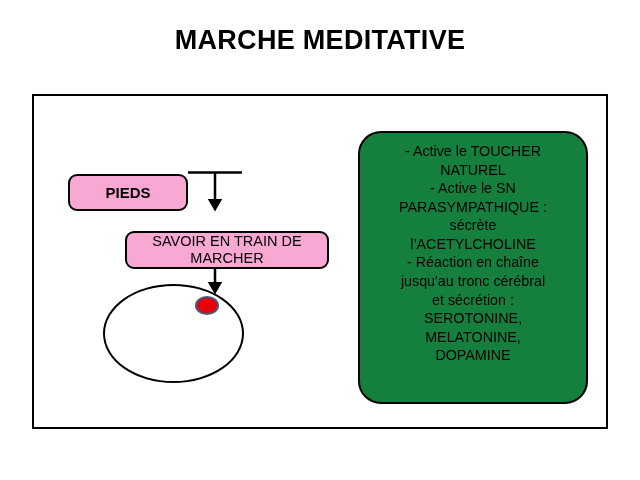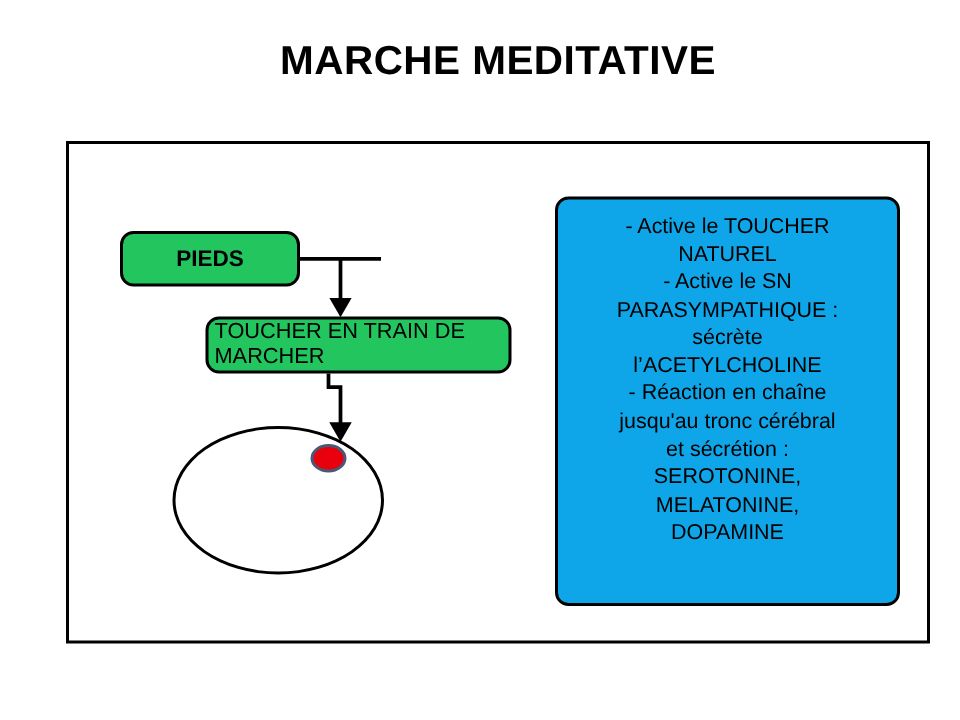--- a/index.html
+++ b/index.html
@@ -11,21 +11,21 @@
     width: 640px;
     height: 480px;
     position: relative;
     overflow: hidden;
     font-family: "Liberation Sans", sans-serif;
     color: #000000;
   }
 
   #slide {
     position: absolute;
-    left: 12px; top: 0;
+    left: 0; top: 0;
     width: 564px;
     height: 480px;
   }
 
   
   #slide-title {
     position: absolute;
     left: 0;
     top: 26px;
     width: 640px;
@@ -47,26 +47,28 @@
     border: 2px solid #000000;
     box-sizing: border-box;
     background: #ffffff;
   }
 
   
   .proc-box {
     position: absolute;
     border: 2.5px solid #000000;
     border-radius: 9px;
-    background: #22c55e;
+    background: #f9a8d4;
     box-sizing: border-box;
     display: flex;
     align-items: center;
     justify-content: center;
+    text-align: center;
     line-height: 1.18;
+    margin-top: 20px;
   }
 
   #box-pieds {
     left: 68px;
     top: 154px;
     width: 120px;
     height: 37px;
     font-size: 15px;
     font-weight: bold;
   }
@@ -125,22 +127,22 @@
   }
 
   
   #info-panel {
     position: absolute;
     left: 358px;
     top: 131px;
     width: 230px;
     height: 273px;
     border: 2.5px solid #000000;
-    border-radius: 9px;
-    background: #0ea5e9;
+    border-radius: 23px;
+    background: #15803d;
     box-sizing: border-box;
     padding: 9px 10px 0 10px;
   }
 
   #info-panel-text {
     text-align: center;
     font-size: 14.3px;
     line-height: 1.30;
     white-space: pre-line;
   }
@@ -164,21 +166,21 @@
     <path d="M188,172.5 L242,172.5" stroke="#000000" stroke-width="2.5" fill="none"></path>
 
     <path d="M215,172.5 L215,205" stroke="#000000" stroke-width="2.5" fill="none" marker-end="url(#arrowhead)"></path>
 
     <path d="M207,249 L207,258 L215,258 L215,288" stroke="#000000" stroke-width="2.5" fill="none" marker-end="url(#arrowhead)"></path>
   </svg>
 
   <div class="proc-box" id="box-pieds">PIEDS</div>
 
 
-  <div class="proc-box" id="box-savoir">TOUCHER EN TRAIN DE MARCHER</div>
+  <div class="proc-box" id="box-savoir">SAVOIR EN TRAIN DE MARCHER</div>
 
   <div id="head-ellipse"></div>
   <div id="brain-dot"></div>
 
   <div id="info-panel">
     <div id="info-panel-text">- Active le TOUCHER
 NATUREL
 - Active le SN
 PARASYMPATHIQUE :
 sécrète

